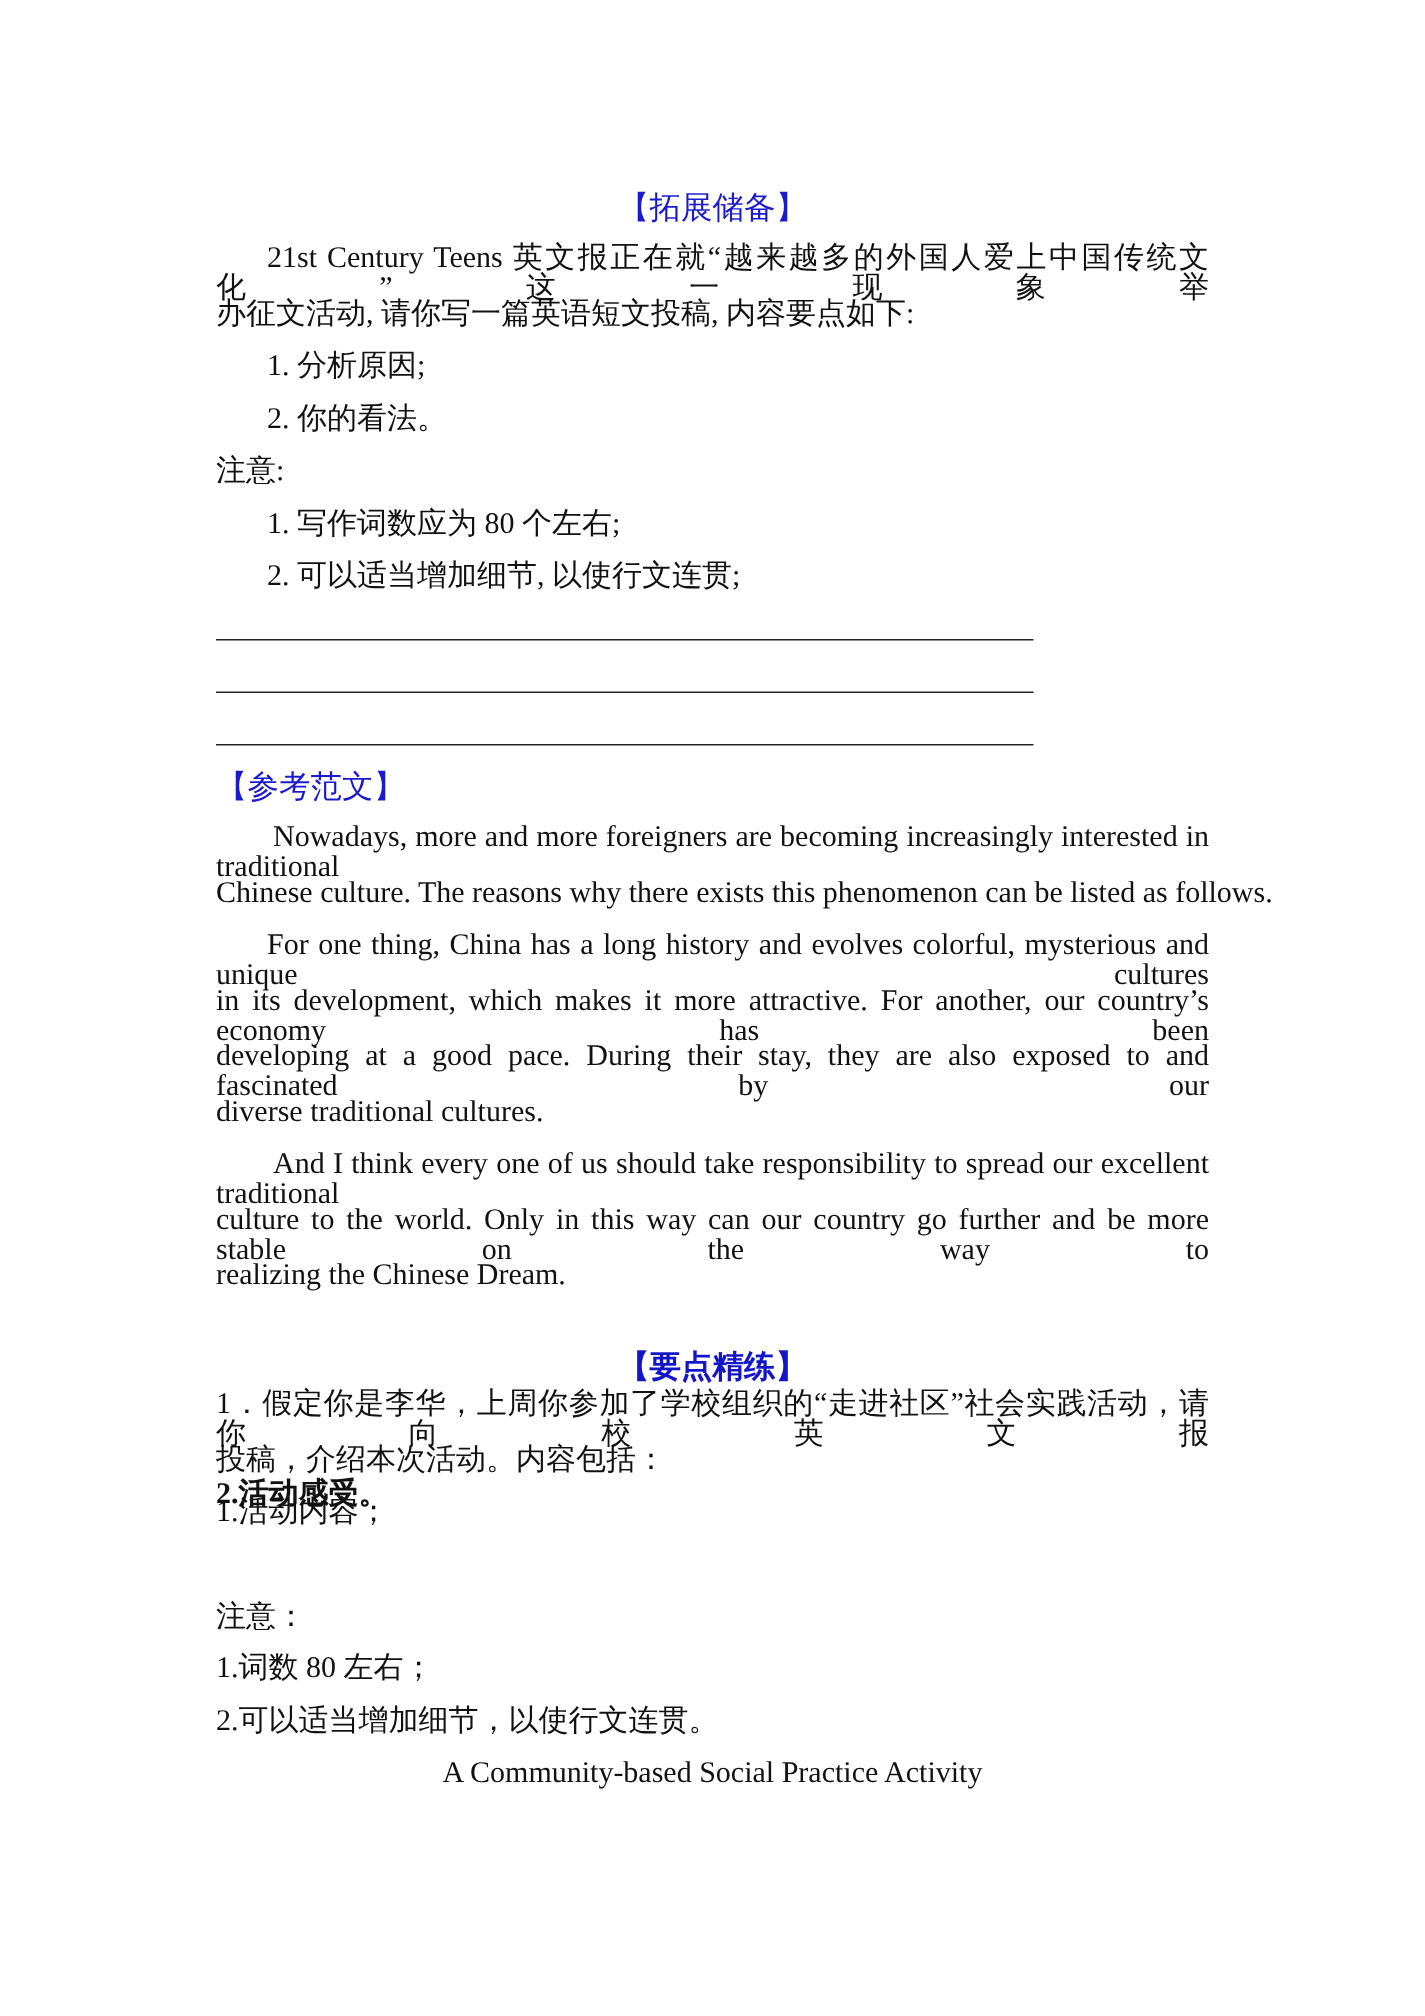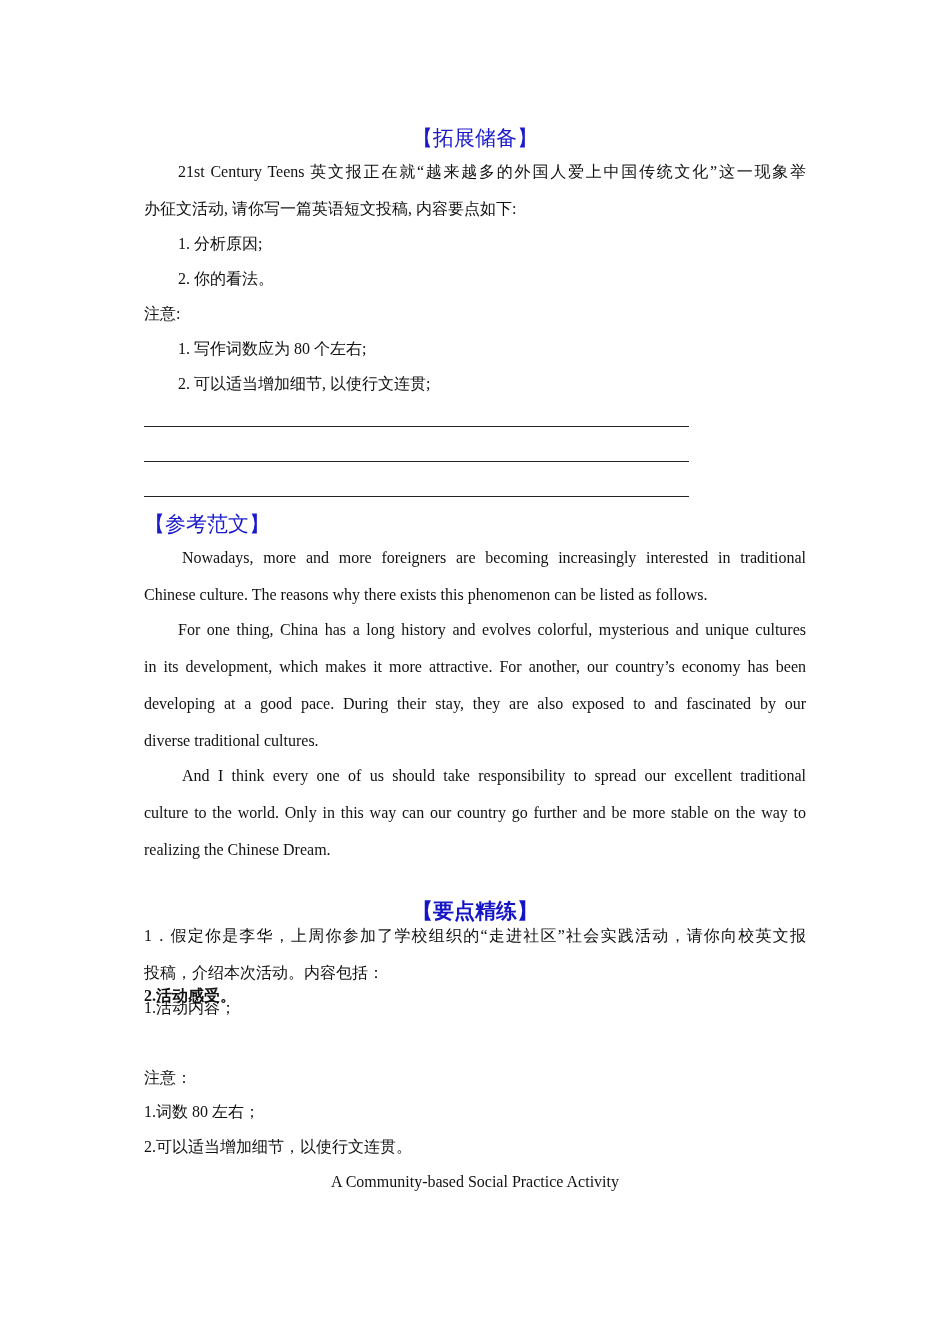--- a/index.html
+++ b/index.html
@@ -1,19 +1,19 @@
 <!DOCTYPE html>
 <html><head>
 <meta charset="utf-8">
 <style>
   html, body { margin: 0; padding: 0; background: #ffffff; }
   body { width: 950px; height: 1344px; position: relative; overflow: hidden;
          font-family: "Liberation Serif", "DejaVu Serif", serif; color: #111; }
   .page { position: absolute; left: 144px; top: 0; width: 662px; }
-  .abs { position: absolute; white-space: nowrap; font-size: 16px; line-height: 20px; }
+  .abs { position: absolute; white-space: nowrap; font-size: 20px; line-height: 20px; }
   .heading { color: #1a1acc; font-size: 21px; }
   .heading.bold { font-weight: bold; color: #1515c8; }
   .center { left: 0; width: 662px; text-align: center; }
   .just { white-space: normal; text-align: justify; text-align-last: justify; width: 662px; }
   .rule { position: absolute; left: 0; width: 545px; height: 0; border-top: 1px solid #222; }
 </style>
 </head>
 <body>
 
 <div class="page">

